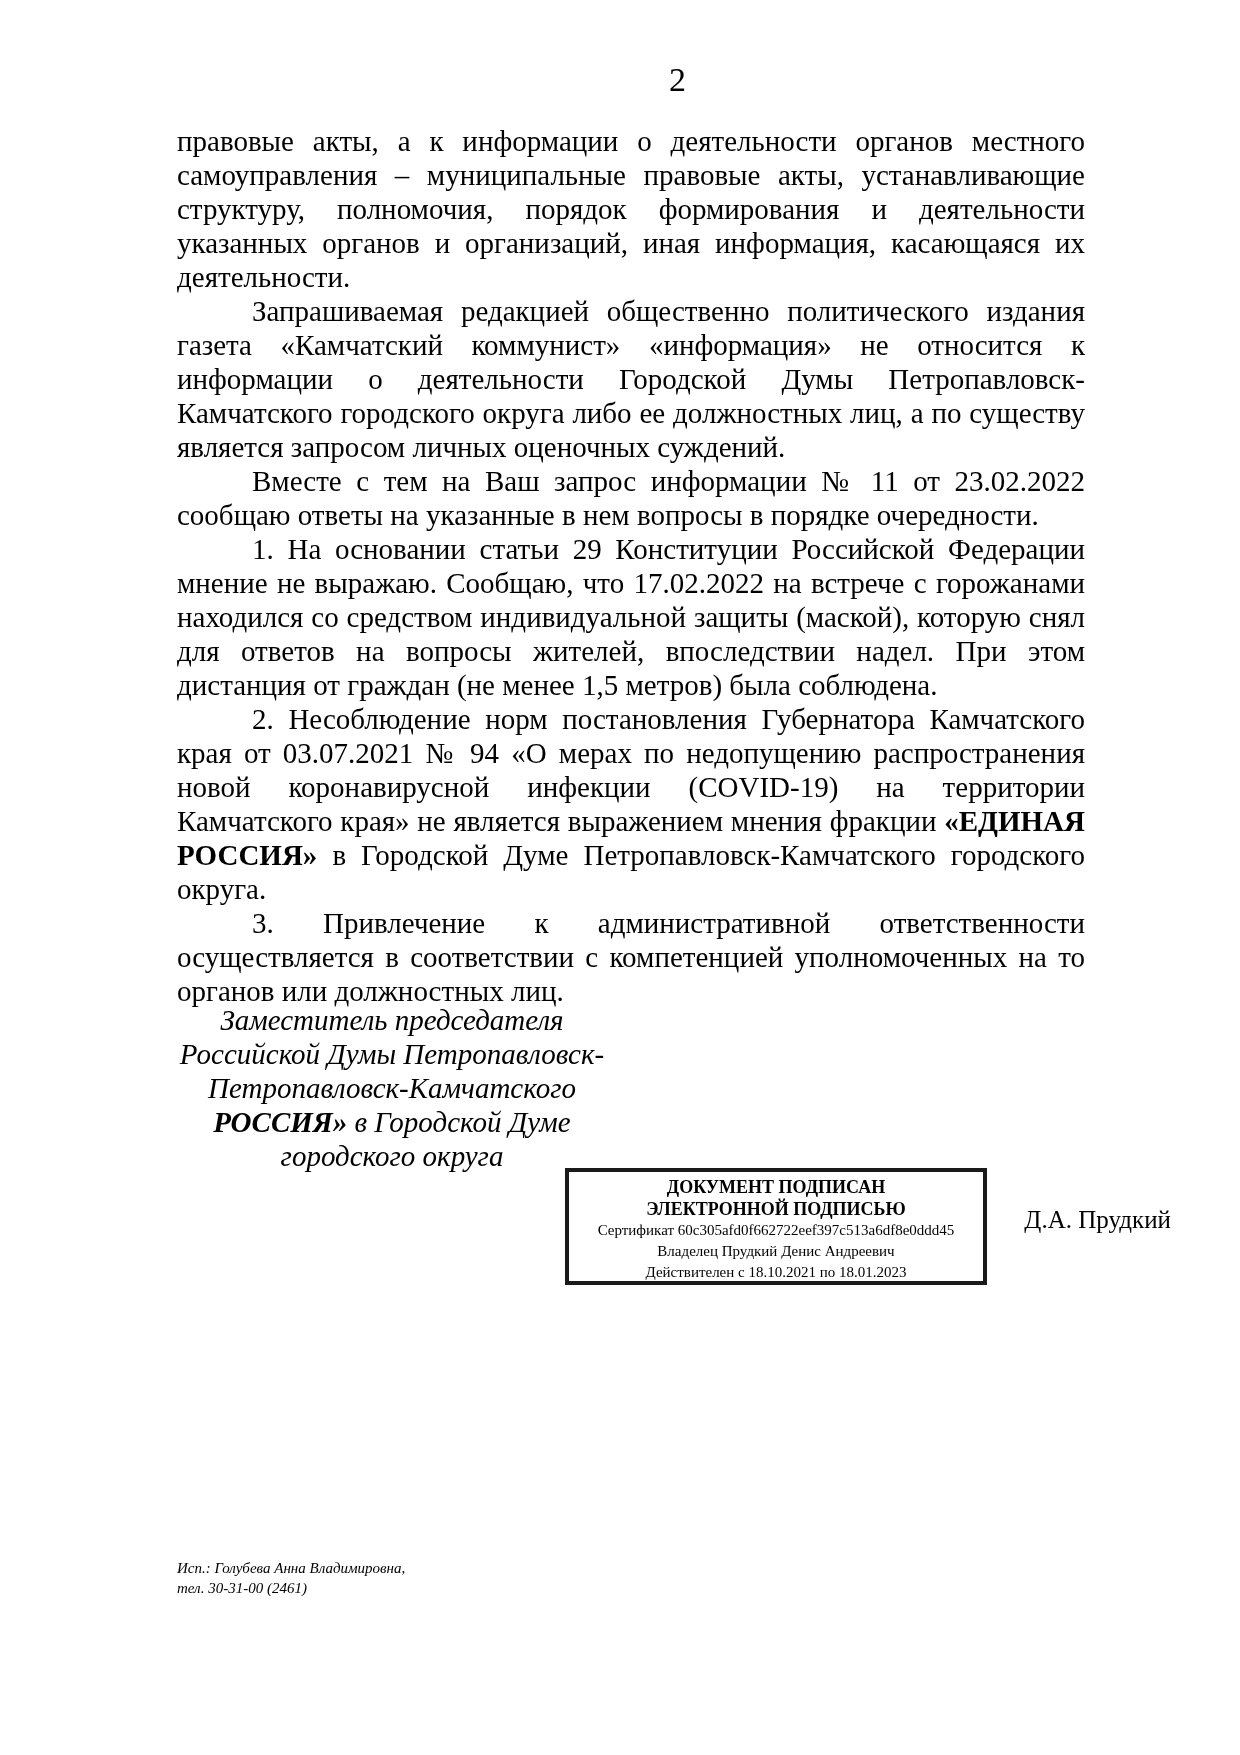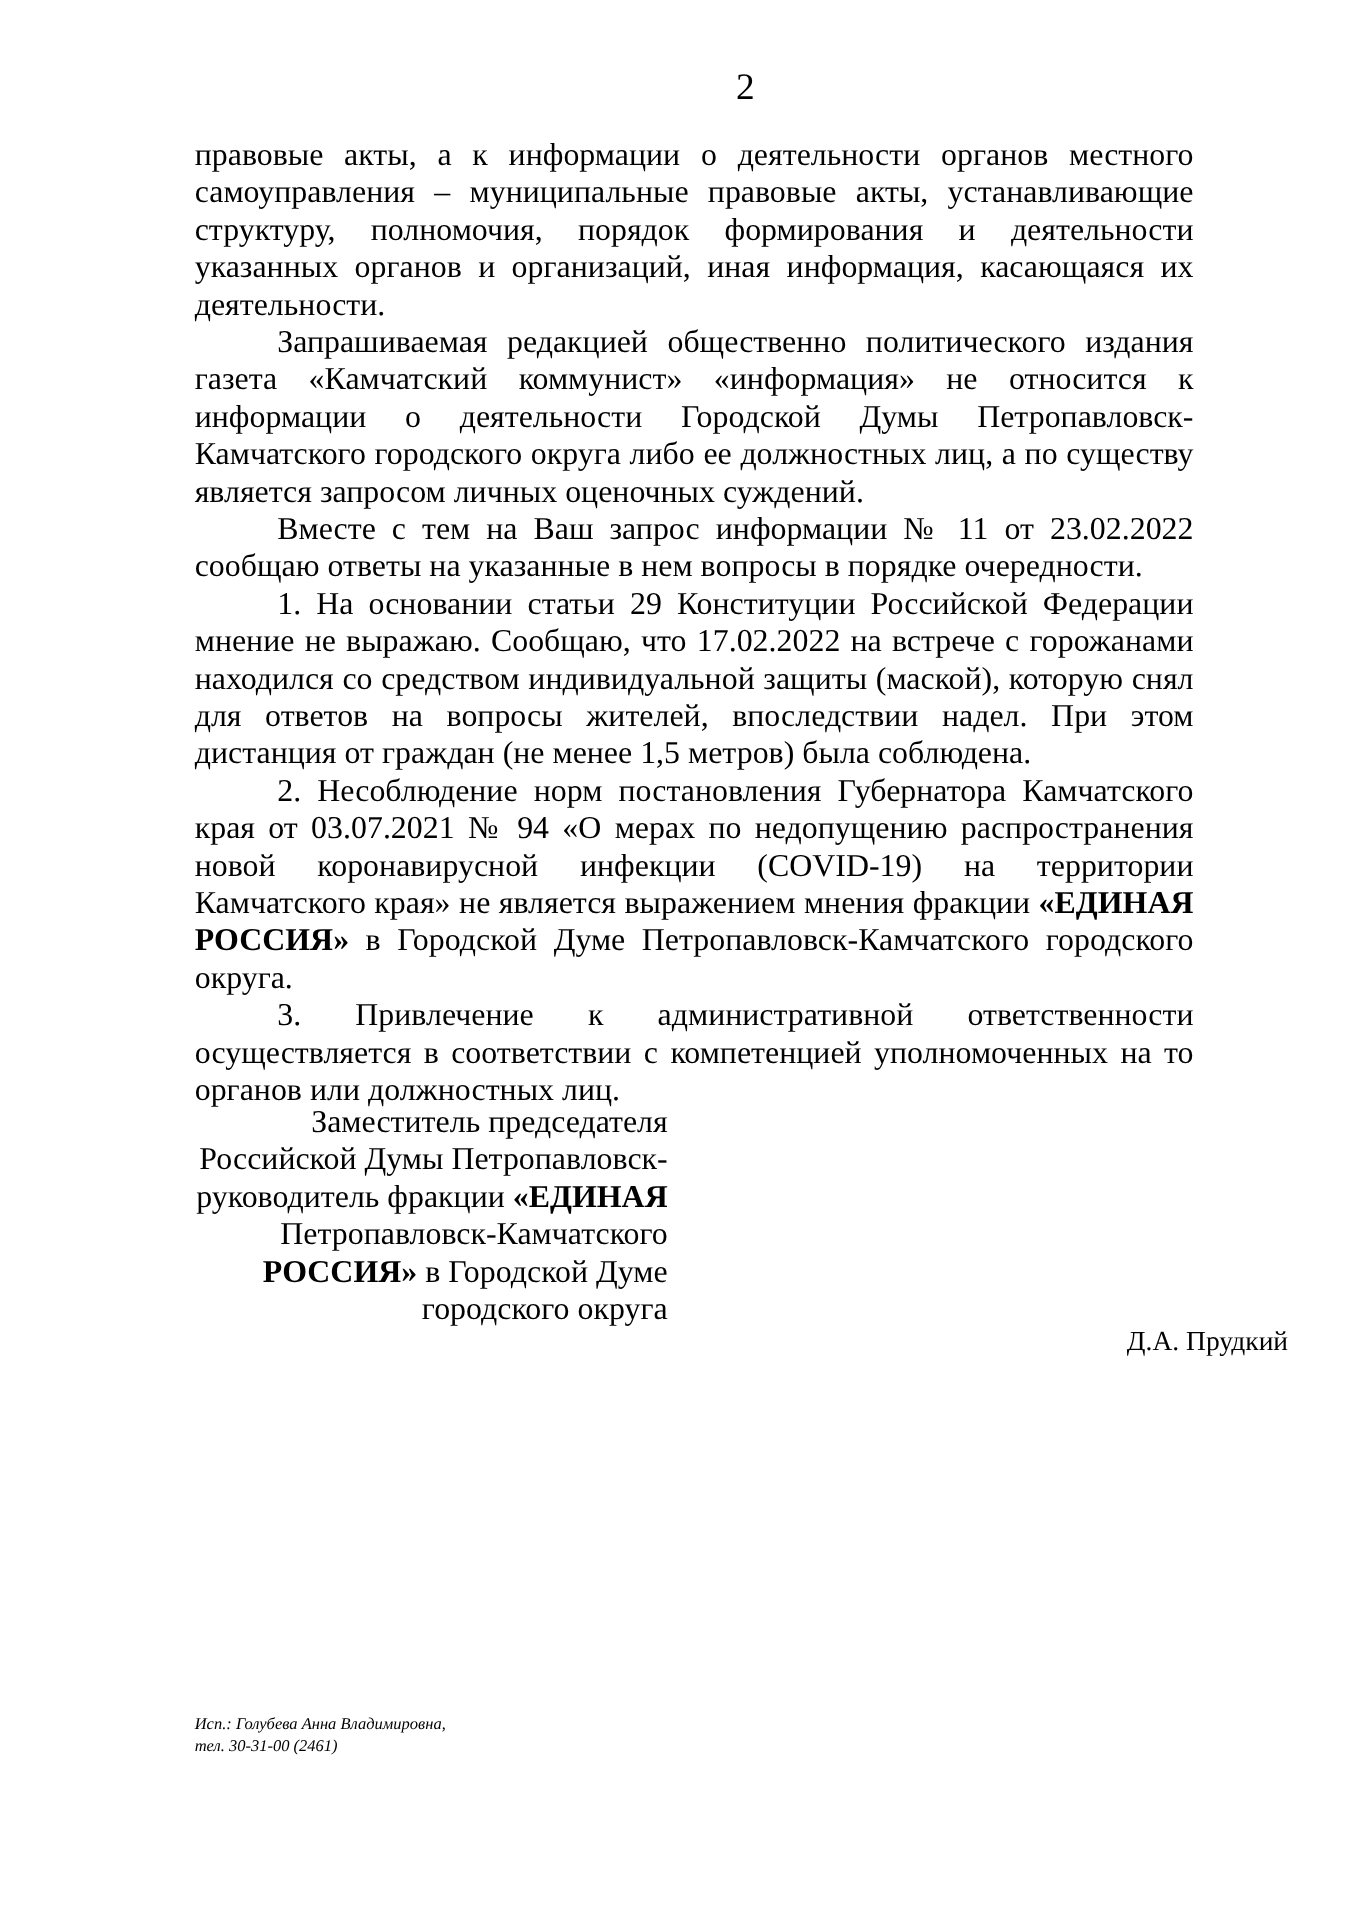--- a/index.html
+++ b/index.html
@@ -44,21 +44,22 @@
   .seg-bold {
     font-weight: bold;
   }
   .signature-block {
     position: absolute;
     left: 177px;
     top: 1003px;
     width: 430px;
     font-size: 29px;
     line-height: 34px;
-    text-align: right;
+    text-align: center;
+    font-style: italic;
   }
   .signature-block .sig-line {
     white-space: nowrap;
   }
   .stamp {
     position: absolute;
     left: 565px;
     top: 1168px;
     width: 422px;
     height: 117px;
@@ -109,26 +110,32 @@
       <p><span>Запрашиваемая редакцией общественно политического издания газета «Камчатский коммунист» «информация» не относится к информации о деятельности Городской Думы Петропавловск-Камчатского городского округа либо ее должностных лиц, а по существу является запросом личных оценочных суждений.</span></p>
       <p><span>Вместе с тем на Ваш запрос информации № 11 от 23.02.2022 сообщаю ответы на указанные в нем вопросы в порядке очередности.</span></p>
       <p><span>1. На основании статьи 29 Конституции Российской Федерации мнение не выражаю. Сообщаю, что 17.02.2022 на встрече с горожанами находился со средством индивидуальной защиты (маской), которую снял для ответов на вопросы жителей, впоследствии надел. При этом дистанция от граждан (не менее 1,5 метров) была соблюдена.</span></p>
       <p><span>2. Несоблюдение норм постановления Губернатора Камчатского края от 03.07.2021 № 94 «О мерах по недопущению распространения новой коронавирусной инфекции (COVID-19) на территории Камчатского края» не является выражением мнения фракции </span><span class="seg-bold">«ЕДИНАЯ РОССИЯ»</span><span> в Городской Думе Петропавловск-Камчатского городского округа.</span></p>
       <p><span>3. Привлечение к административной ответственности осуществляется в соответствии с компетенцией уполномоченных на то органов или должностных лиц.</span></p>
     </div>
 
   <div class="signature-block" id="signature-block">
       <div class="sig-line"><span>Заместитель председателя</span></div>
       <div class="sig-line"><span>Российской Думы Петропавловск-</span></div>
-      <div class="sig-line"><span>руководитель фракции </span><span class="seg-bold">«ЕДИНАЯ</span></div>
       <div class="sig-line"><span>Петропавловск-Камчатского</span></div>
       <div class="sig-line"><span class="seg-bold">РОССИЯ»</span><span> в Городской Думе</span></div>
       <div class="sig-line"><span>городского округа</span></div>
     </div>
 
+  <div class="stamp">
+    <div class="stamp-title first">ДОКУМЕНТ ПОДПИСАН</div>
+    <div class="stamp-title">ЭЛЕКТРОННОЙ ПОДПИСЬЮ</div>
+    <div class="stamp-line">Сертификат 60c305afd0f662722eef397c513a6df8e0ddd45</div>
+    <div class="stamp-line">Владелец Прудкий Денис Андреевич</div>
+    <div class="stamp-line">Действителен с 18.10.2021 по 18.01.2023</div>
+  </div>
 
   <div class="signer-name">Д.А. Прудкий</div>
 
   <div class="executor-note">
     <div>Исп.: Голубева Анна Владимировна,</div>
     <div>тел. 30-31-00 (2461)</div>
   </div>
 
 </div>
 

